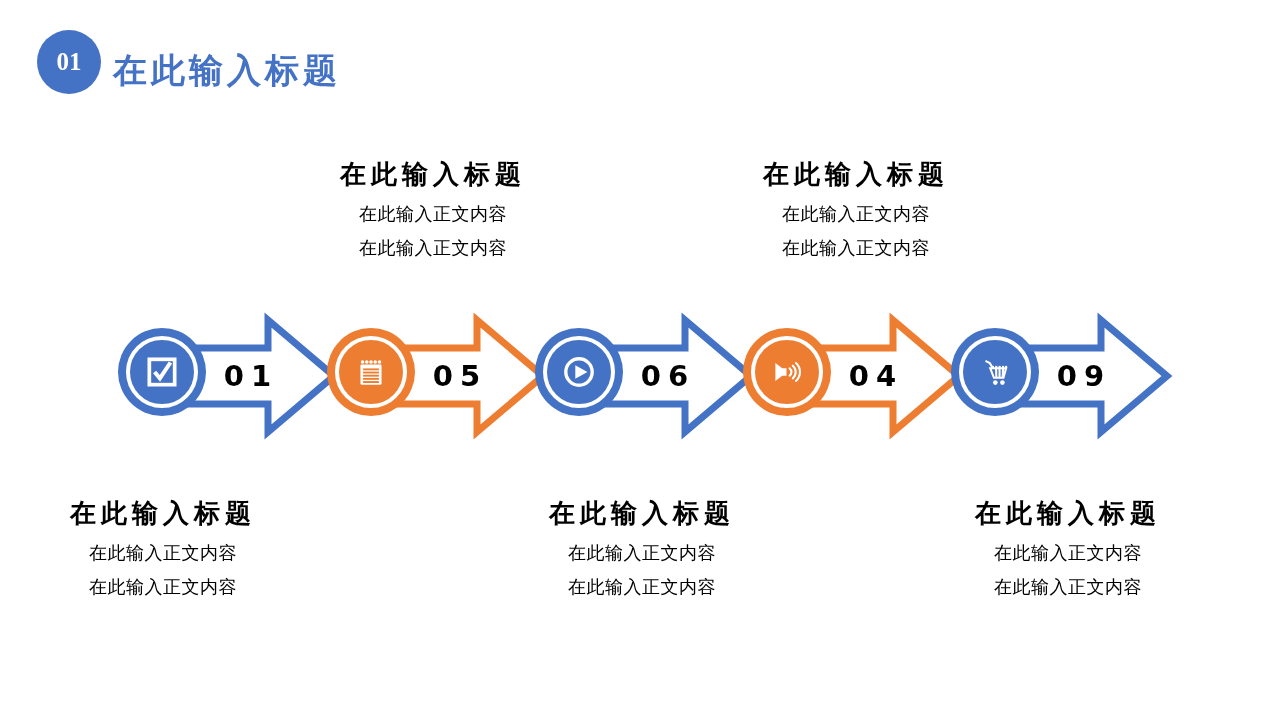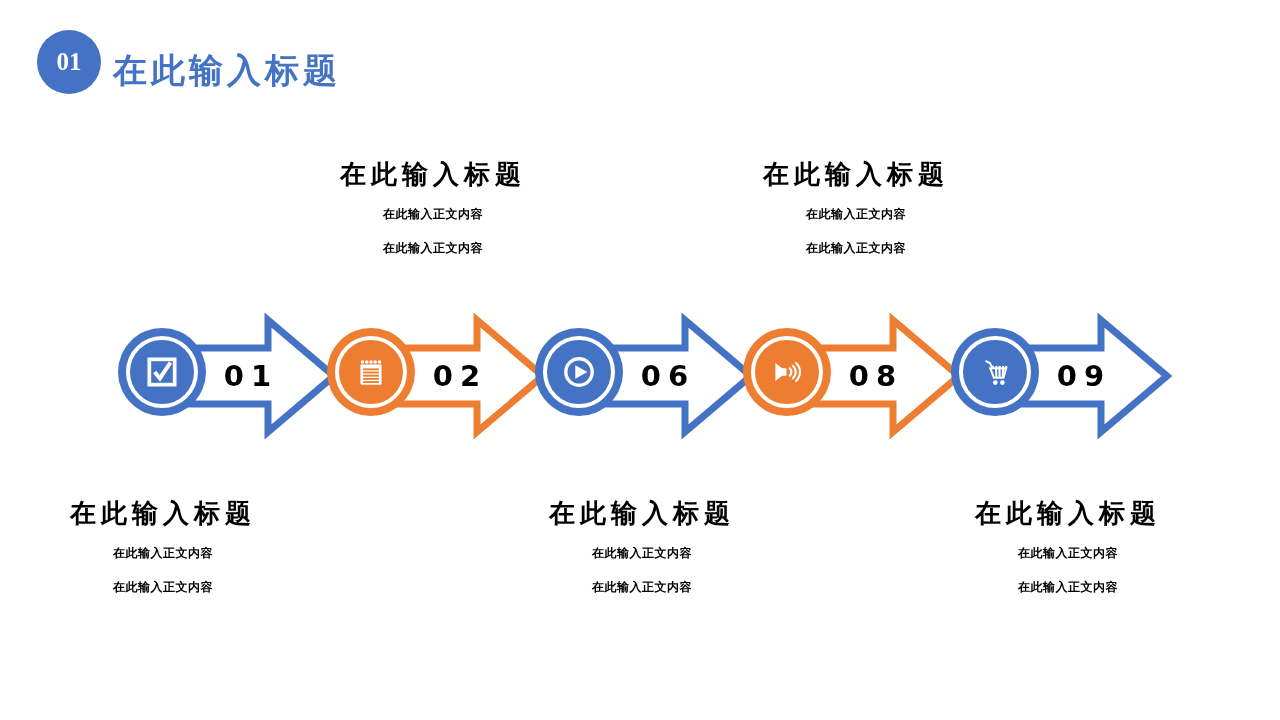--- a/index.html
+++ b/index.html
@@ -32,22 +32,22 @@
   .circle svg { width:38px; height:38px; }
 
   .stepnum { position:absolute; left:calc(var(--cx) + 45px); top:359px; width:80px;
              z-index:3; text-align:center; color:#000; font-size:29px;
              font-weight:bold; letter-spacing:7px; }
 
   
   .tblock { position:absolute; width:240px; text-align:center; color:#000; }
   .tblock h3 { font-size:26px; font-weight:bold; letter-spacing:5px;
                line-height:34px; margin-bottom:6px; white-space:nowrap; }
-  .tblock p  { font-size:12px; letter-spacing:0.5px; line-height:34px;
-               white-space:nowrap;font-weight:bold; }
+  .tblock p  { font-size:18px; letter-spacing:0.5px; line-height:34px;
+               white-space:nowrap; }
 </style>
 </head>
 <body>
 
 <div class="slide">
 
   <div class="hdr-badge">
     <span>01</span>
   </div>
   <div class="hdr-title">在此输入标题</div>
@@ -81,21 +81,21 @@
         </g>
         <g fill="#fff">
           <circle cx="10" cy="8.6" r="1.7"></circle>
             <circle cx="14" cy="8.6" r="1.7"></circle>
           <circle cx="18" cy="8.6" r="1.7"></circle>
             <circle cx="22" cy="8.6" r="1.7"></circle>
           <circle cx="26" cy="8.6" r="1.7"></circle>
         </g>
       </svg>
     </div>
-    <div class="stepnum">02</div>
+    <div class="stepnum">05</div>
   </div>
 
   <div class="step step--blue" style="--cx:583px">
     <svg class="arrow" width="175" height="120" viewBox="0 0 175 120">
       <polygon points="0,32 102,32 102,4 168,60 102,116 102,88 0,88"></polygon>
     </svg>
     <div class="circle">
       <svg viewBox="0 0 36 36">
         <circle cx="18" cy="18" r="12.5" fill="none" stroke="#fff" stroke-width="3.2"></circle>
         <polygon points="14.5,11.5 26,18 14.5,24.5" fill="#fff"></polygon>
@@ -111,21 +111,21 @@
     <div class="circle">
       <svg viewBox="0 0 36 36">
         <polygon points="7,9.5 7,26.5 13.5,21.5 17.5,21.5 17.5,14.5 13.5,14.5" fill="#fff"></polygon>
         <g fill="none" stroke="#fff" stroke-width="2" stroke-linecap="round">
           <path d="M20.5 14.5 A4.5 4.5 0 0 1 20.5 21.5"></path>
           <path d="M23.5 12 A8 8 0 0 1 23.5 24"></path>
           <path d="M26.5 9.5 A11.5 11.5 0 0 1 26.5 26.5"></path>
         </g>
       </svg>
     </div>
-    <div class="stepnum">08</div>
+    <div class="stepnum">04</div>
   </div>
 
   <div class="step step--blue" style="--cx:999px">
     <svg class="arrow" width="175" height="120" viewBox="0 0 175 120">
       <polygon points="0,32 102,32 102,4 168,60 102,116 102,88 0,88"></polygon>
     </svg>
     <div class="circle">
       <svg viewBox="0 0 36 36">
         <g fill="none" stroke="#fff" stroke-width="2" stroke-linejoin="miter">
           <path d="M9 7.5 L13 9.5 L16 14.5"></path>

